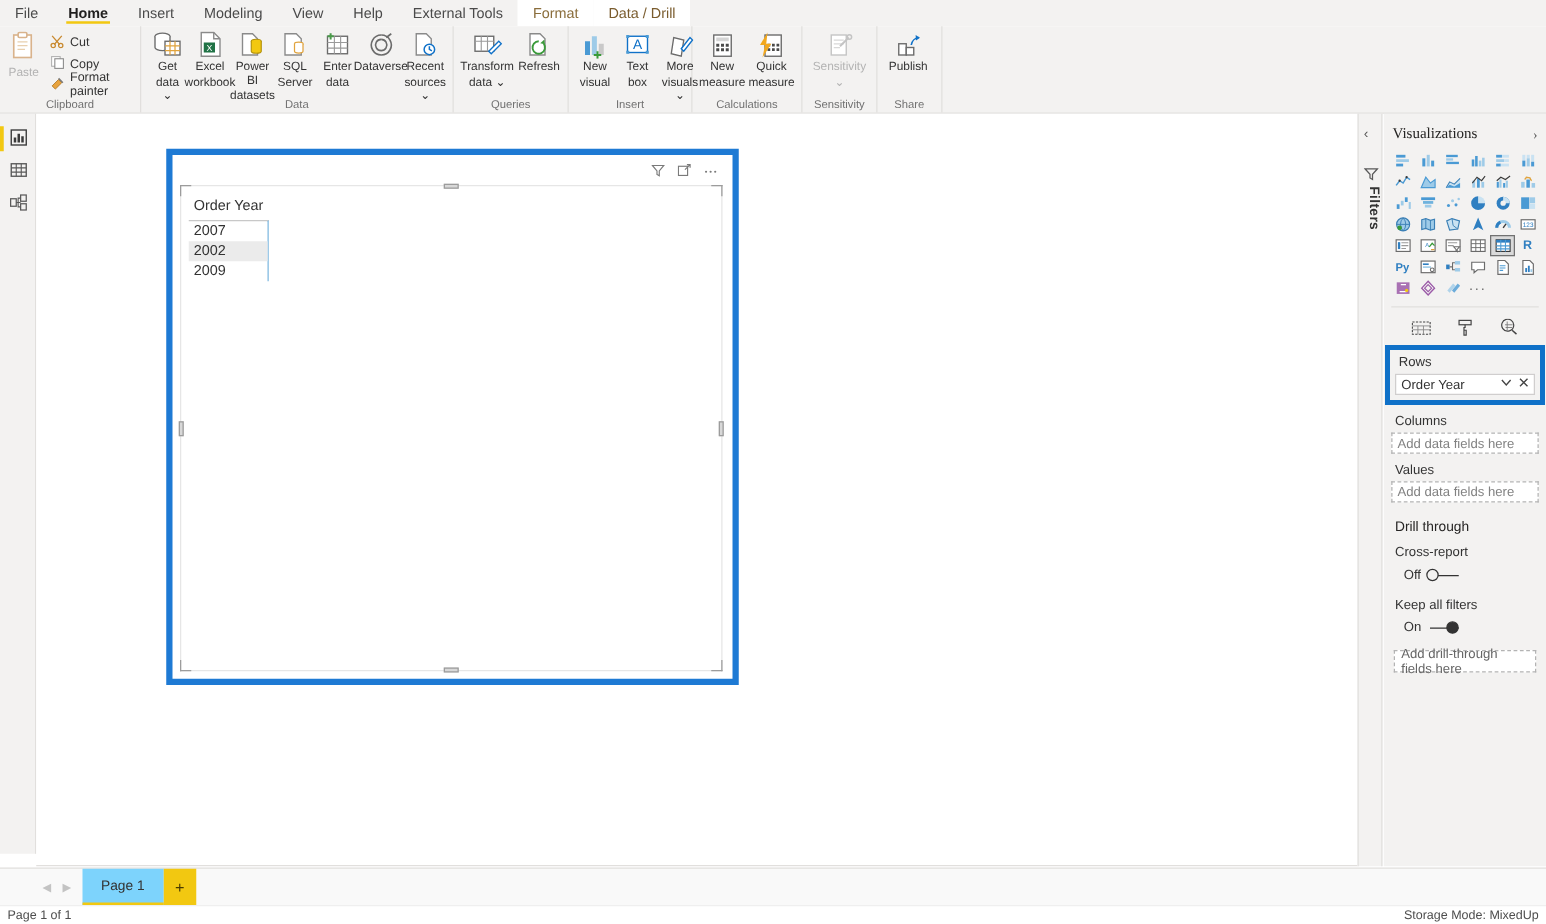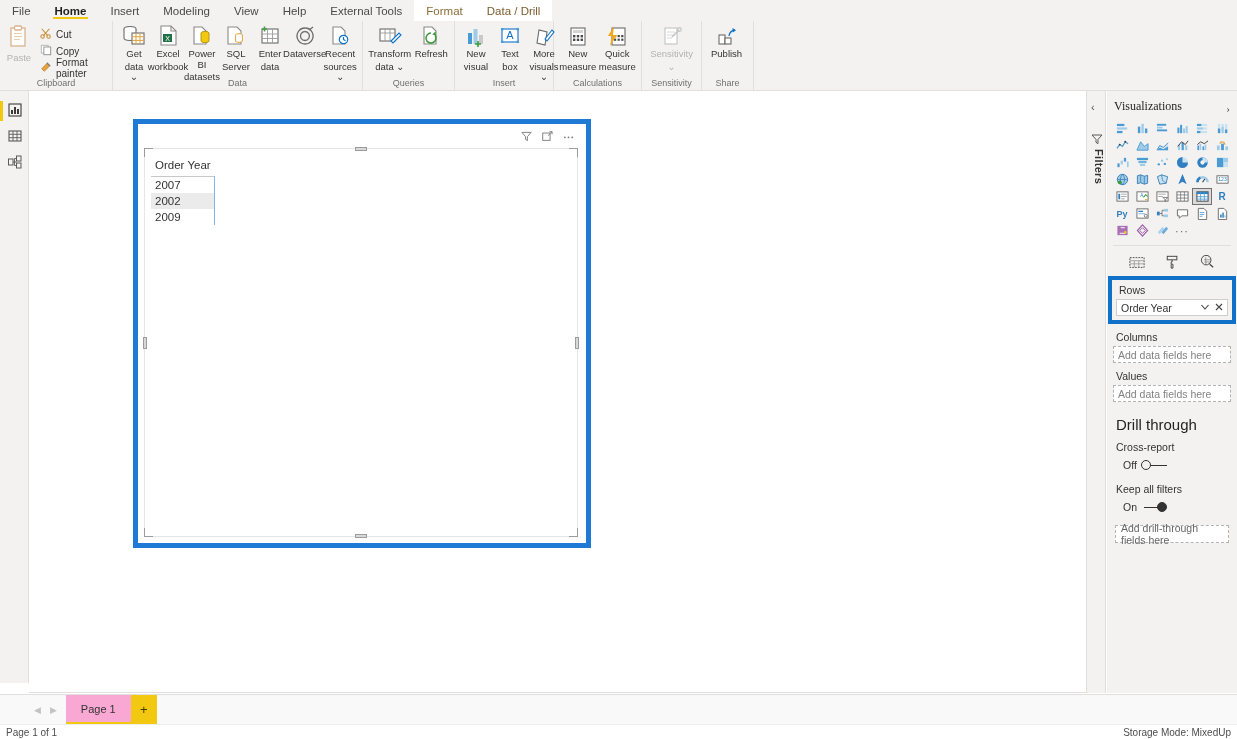--- a/index.html
+++ b/index.html
@@ -176,21 +176,21 @@
   .well-box.dashed {
     background: #ffffff; border: 1px dashed #b3b3b3; color: #828282;
     margin: 0 6px;
   }
   .well-sec { padding: 6px 0 0 0; }
   .well-sec .well-label { padding-left: 9px; }
   .field-pill { flex: 1; }
   .field-actions { display: flex; gap: 5px; color: #444; font-size: 10px; }
 
   .drill-h {
-    font-size: 15px; color: #252423; padding: 14px 9px 6px 9px;
+    font-size: 11px; color: #252423; padding: 14px 9px 6px 9px;
   }
   .drill-lbl { font-size: 10.5px; color: #333; padding: 2px 9px 4px 9px; }
   .toggle-row { display: flex; align-items: center; gap: 4px; padding: 2px 9px 10px 16px; }
   .toggle-txt { font-size: 10.5px; color: #333; }
   .tg { width: 26px; height: 11px; position: relative; }
   .tg .track { position: absolute; left: 3px; right: 0; top: 5px; height: 1.5px; background: #333; }
   .tg .knob {
     position: absolute; top: 0px; width: 10px; height: 10px; border-radius: 50%;
   }
   .tg.off .knob { left: 0; border: 1.5px solid #333; background: #f3f2f1; }
@@ -203,21 +203,21 @@
 
   
   .pagebar {
     position: absolute; top: 694px; left: 0; width: 1237px; height: 30px;
     background: #f9f9f9; border-top: 1px solid #e1dfdd;
     display: flex; align-items: stretch;
   }
   .pg-arrows { display: flex; align-items: center; gap: 9px; padding: 0 9px 0 34px; color: #c3c3c3; font-size: 9px; }
   .pg-tab {
     display: flex; align-items: center; padding: 0 15px; font-size: 11px;
-    color: #333; background: #f9a8d4; border-bottom: 2px solid #f2c811;
+    color: #333; background: #7dd3fc; border-bottom: 2px solid #f2c811;
     cursor: default;
   }
   .pg-add {
     width: 26px; display: flex; align-items: center; justify-content: center;
     background: #f2c811; color: #4a3b00; font-size: 13px; cursor: default;
   }
   .statusbar {
     position: absolute; top: 724px; left: 0; width: 1237px; height: 15px;
     background: #ffffff; border-top: 1px solid #efefef;
     display: flex; align-items: center; justify-content: space-between;

